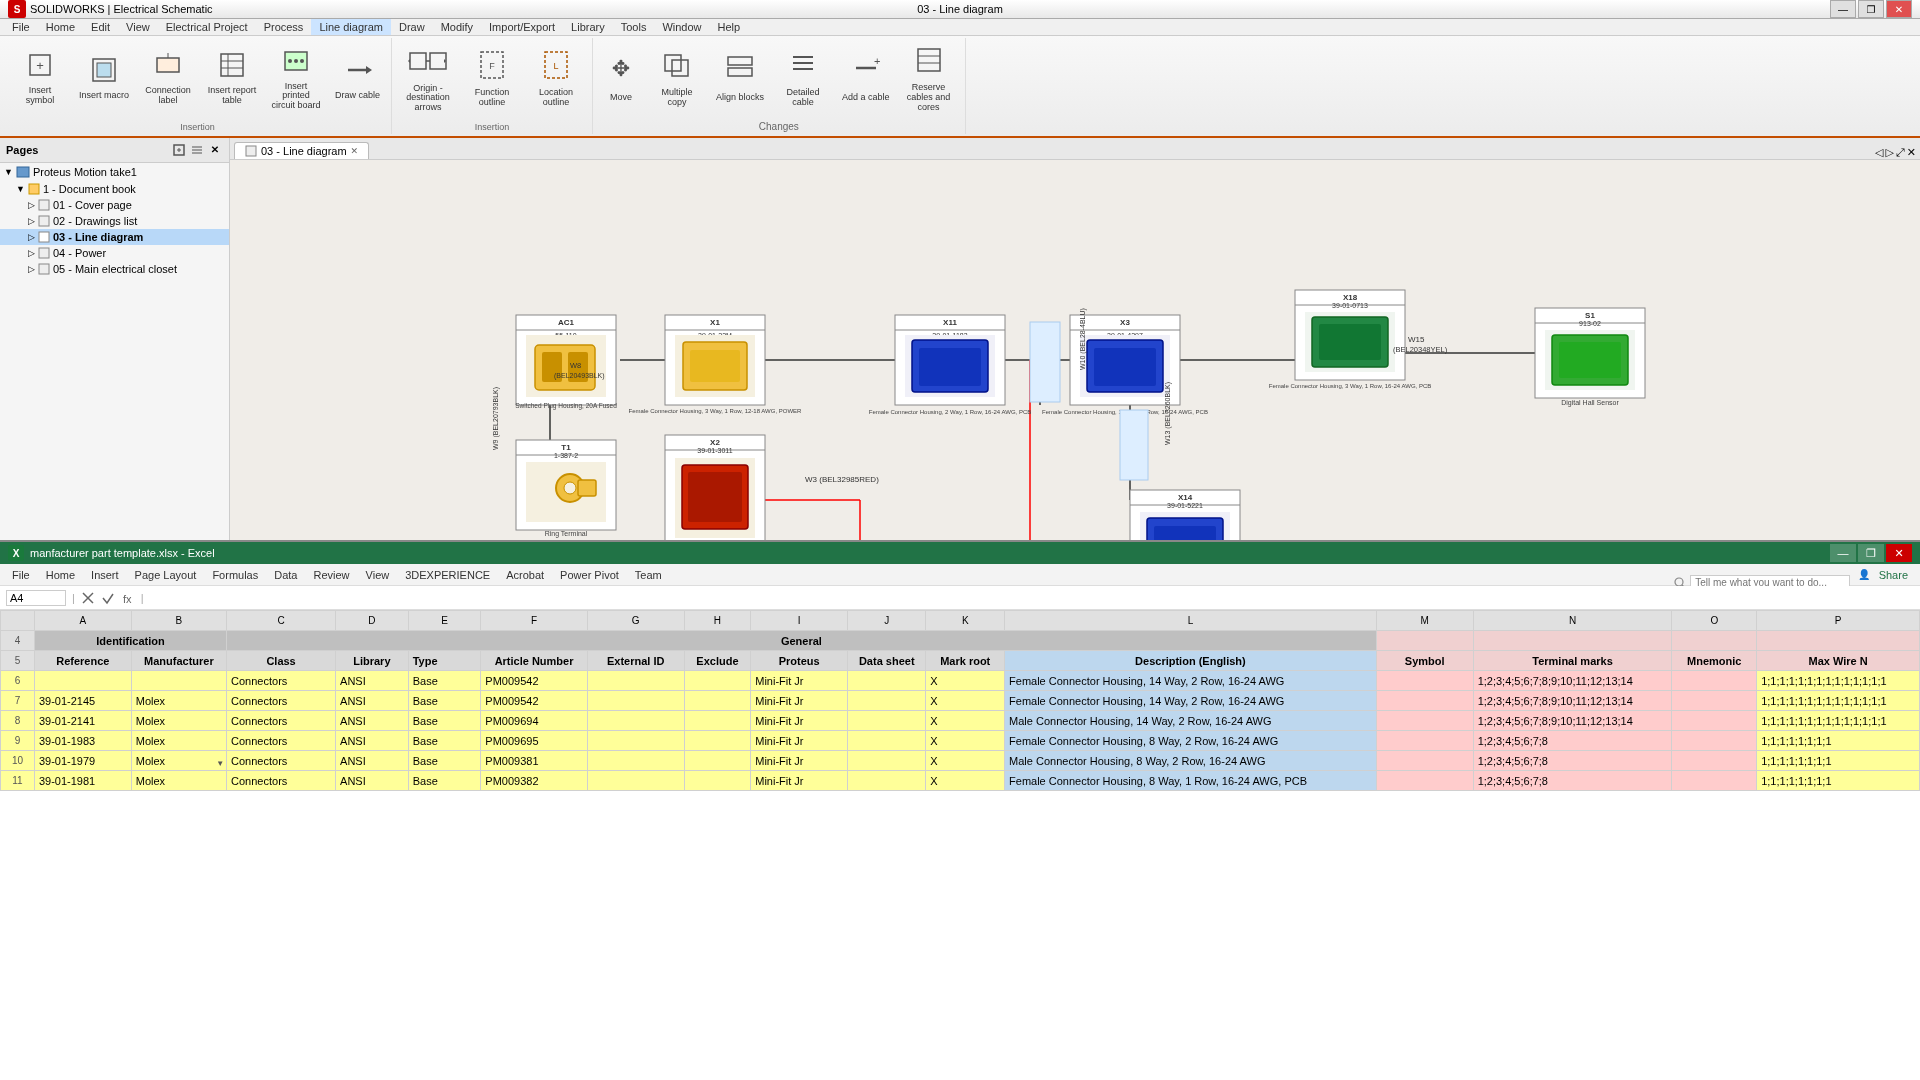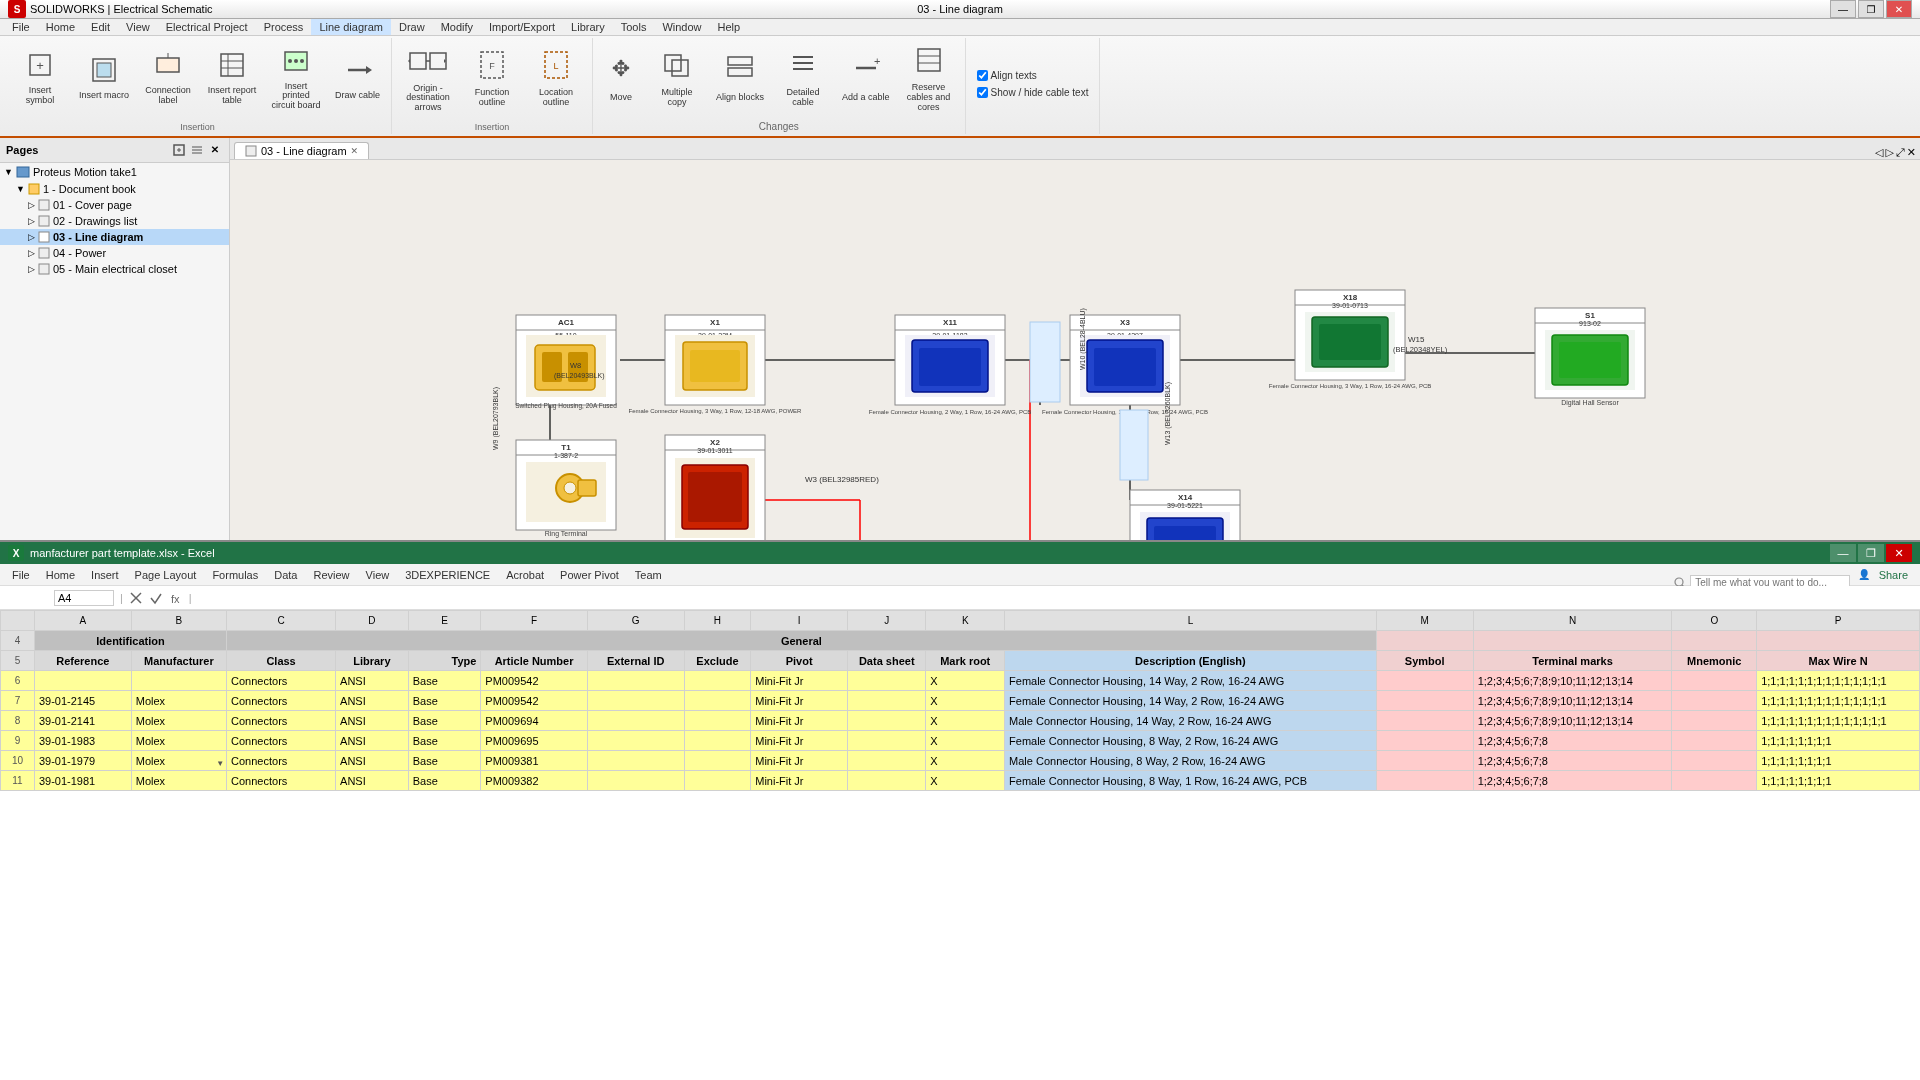--- a/index.html
+++ b/index.html
@@ -199,21 +199,20 @@
       align-items: center;
       padding: 0 6px;
       gap: 6px;
       font-size: 11px;
     }
     .excel-name-box {
       width: 60px;
       border: 1px solid #ccc;
       padding: 1px 3px;
       font-size: 11px;
-      margin-left: 48px;
     }
     .excel-formula-sep { color: #aaa; }
 
     
     .excel-table-wrapper {
       flex: 1;
       overflow: hidden;
       position: relative;
     }
     .excel-table {
@@ -454,35 +453,20 @@
                   <line x1="3" y1="12" x2="25" y2="12" stroke="#555" stroke-width="1"></line>
                   <line x1="3" y1="19" x2="25" y2="19" stroke="#555" stroke-width="1"></line>
                 </svg>
             </span>
             <span class="ribbon-btn-label">Reserve cables and cores</span>
           </div>
         </div>
         <div class="ribbon-group-label" style="font-size:10px;color:#666;">Changes</div>
       </div>
 
-      <div class="ribbon-group">
-        <div class="ribbon-group-content">
-          <div class="ribbon-small-group">
-            <div class="ribbon-small-btn">
-              <input type="checkbox" checked="" style="width: 11px; height: 11px;">
-              <span>Align texts</span>
-            </div>
-            <div class="ribbon-small-btn">
-              <input type="checkbox" checked="" style="width: 11px; height: 11px;">
-              <span>Show / hide cable text</span>
-            </div>
-          </div>
-        </div>
-        <div class="ribbon-group-label" style="font-size:9px;color:#666;"></div>
-      </div>
     </div>
   </div>
 
   <div class="workspace">
 
     <div class="sidebar">
       <div class="sidebar-header">
         <span>Pages</span>
         <div class="sidebar-header-btns">
           <div class="sidebar-icon-btn">
@@ -828,25 +812,25 @@
           <td style="background:#f0d0d0;"></td>
           <td style="background:#f0d0d0;"></td>
         </tr>
 
         <tr>
           <td class="row-num">5</td>
           <td style="background:#d9d9d9;font-weight:bold;text-align:center;">Reference</td>
           <td style="background:#d9d9d9;font-weight:bold;text-align:center;">Manufacturer</td>
           <td style="background:#d9d9d9;font-weight:bold;text-align:center;">Class</td>
           <td style="background:#d9d9d9;font-weight:bold;text-align:center;">Library</td>
-          <td style="background:#d9d9d9;font-weight:bold;text-align:right;">Type</td>
+          <td style="background:#d9d9d9;font-weight:bold;text-align:left;">Type</td>
           <td style="background:#d9d9d9;font-weight:bold;text-align:center;">Article Number</td>
           <td style="background:#d9d9d9;font-weight:bold;text-align:center;">External ID</td>
           <td style="background:#d9d9d9;font-weight:bold;text-align:center;">Exclude</td>
-          <td style="background:#d9d9d9;font-weight:bold;text-align:center;">Pivot</td>
+          <td style="background:#d9d9d9;font-weight:bold;text-align:center;">Proteus</td>
           <td style="background:#d9d9d9;font-weight:bold;text-align:center;">Data sheet</td>
           <td style="background:#d9d9d9;font-weight:bold;text-align:center;">Mark root</td>
           <td style="background:#bdd7ee;font-weight:bold;text-align:center;">Description (English)</td>
           <td style="background:#f0d0d0;font-weight:bold;text-align:center;">Symbol</td>
           <td style="background:#f0d0d0;font-weight:bold;text-align:center;">Terminal marks</td>
           <td style="background:#f0d0d0;font-weight:bold;text-align:center;">Mnemonic</td>
           <td style="background:#f0d0d0;font-weight:bold;text-align:center;">Max Wire N</td>
         </tr>
 
         <tr class="data-row-yellow">

